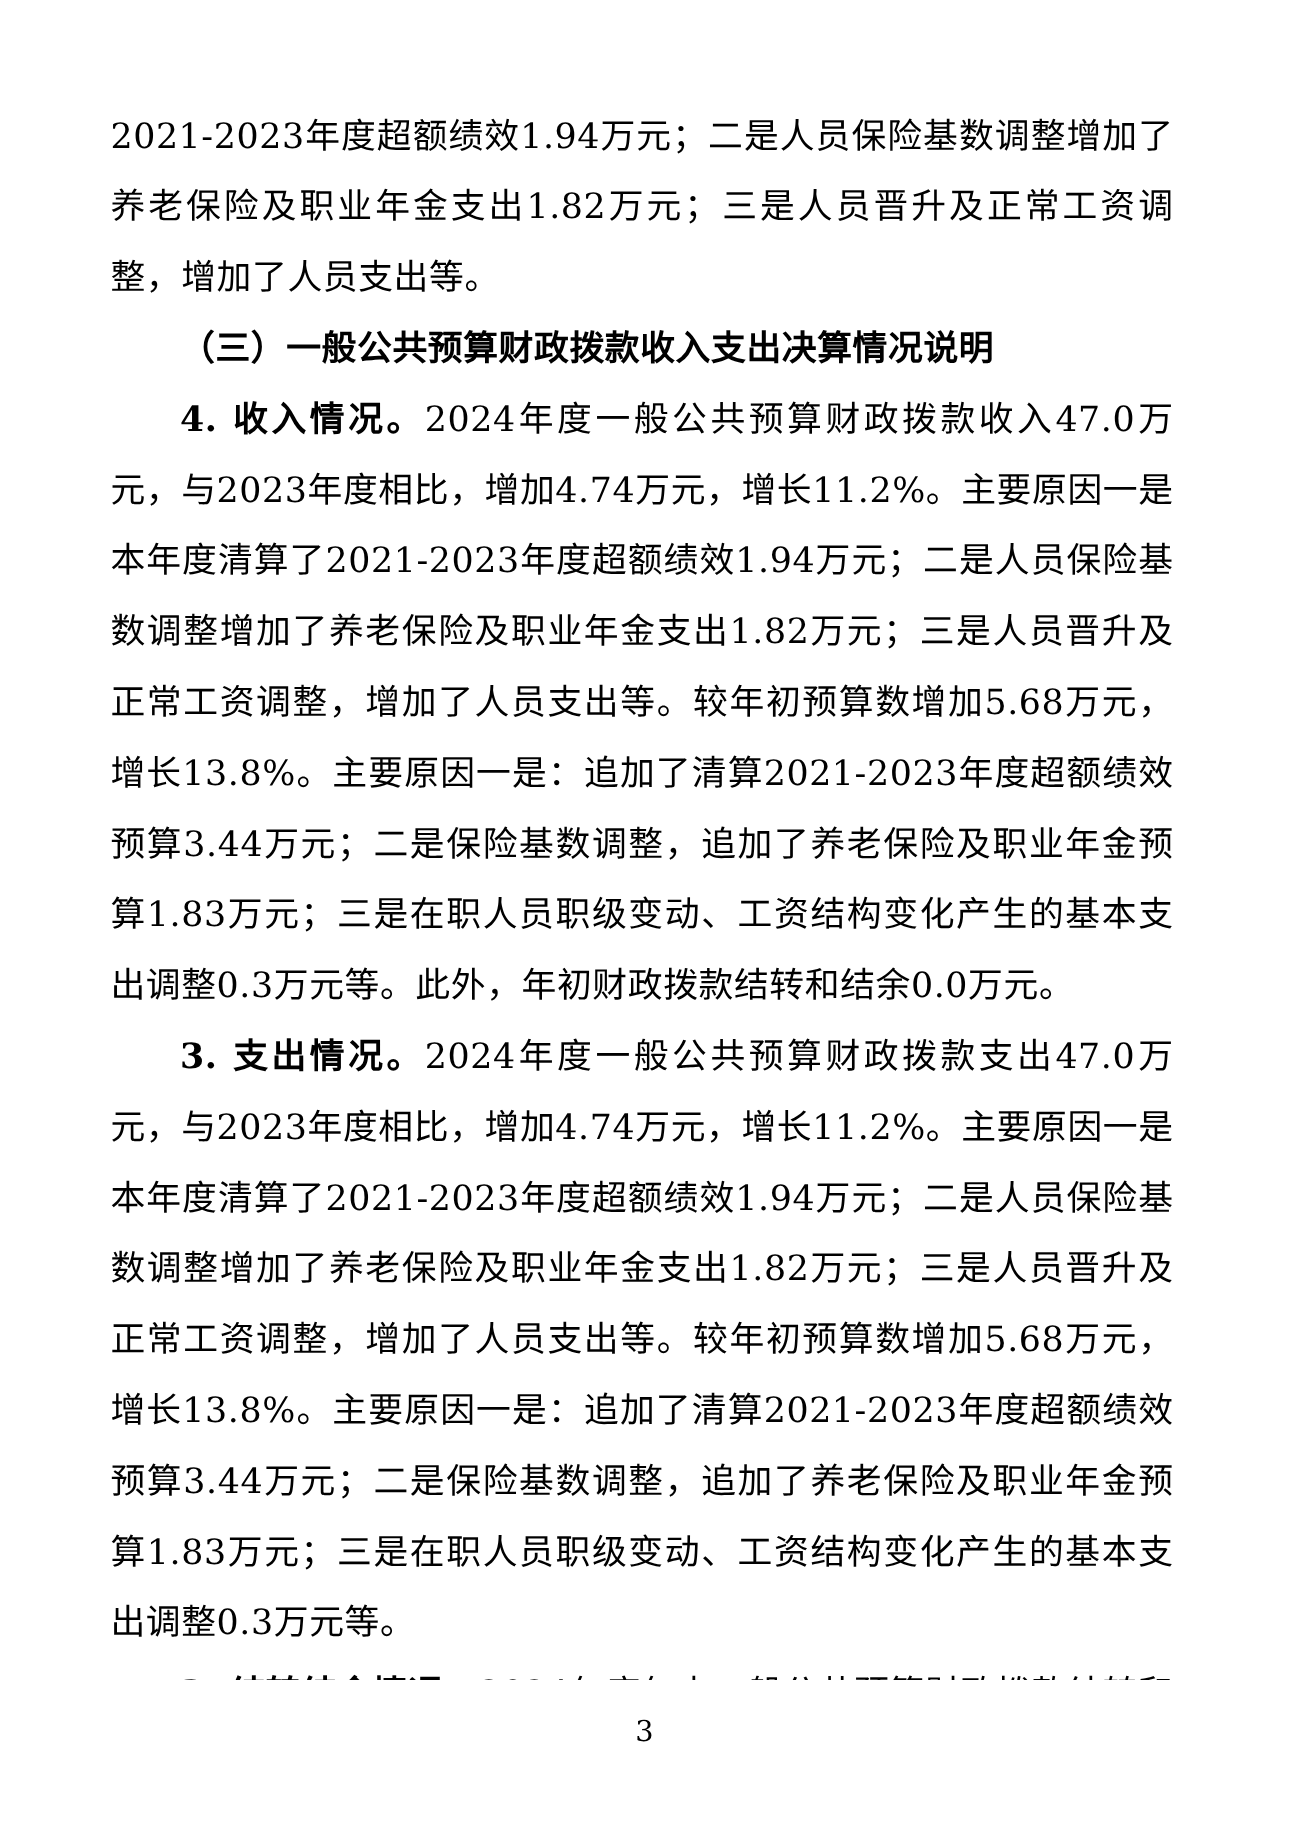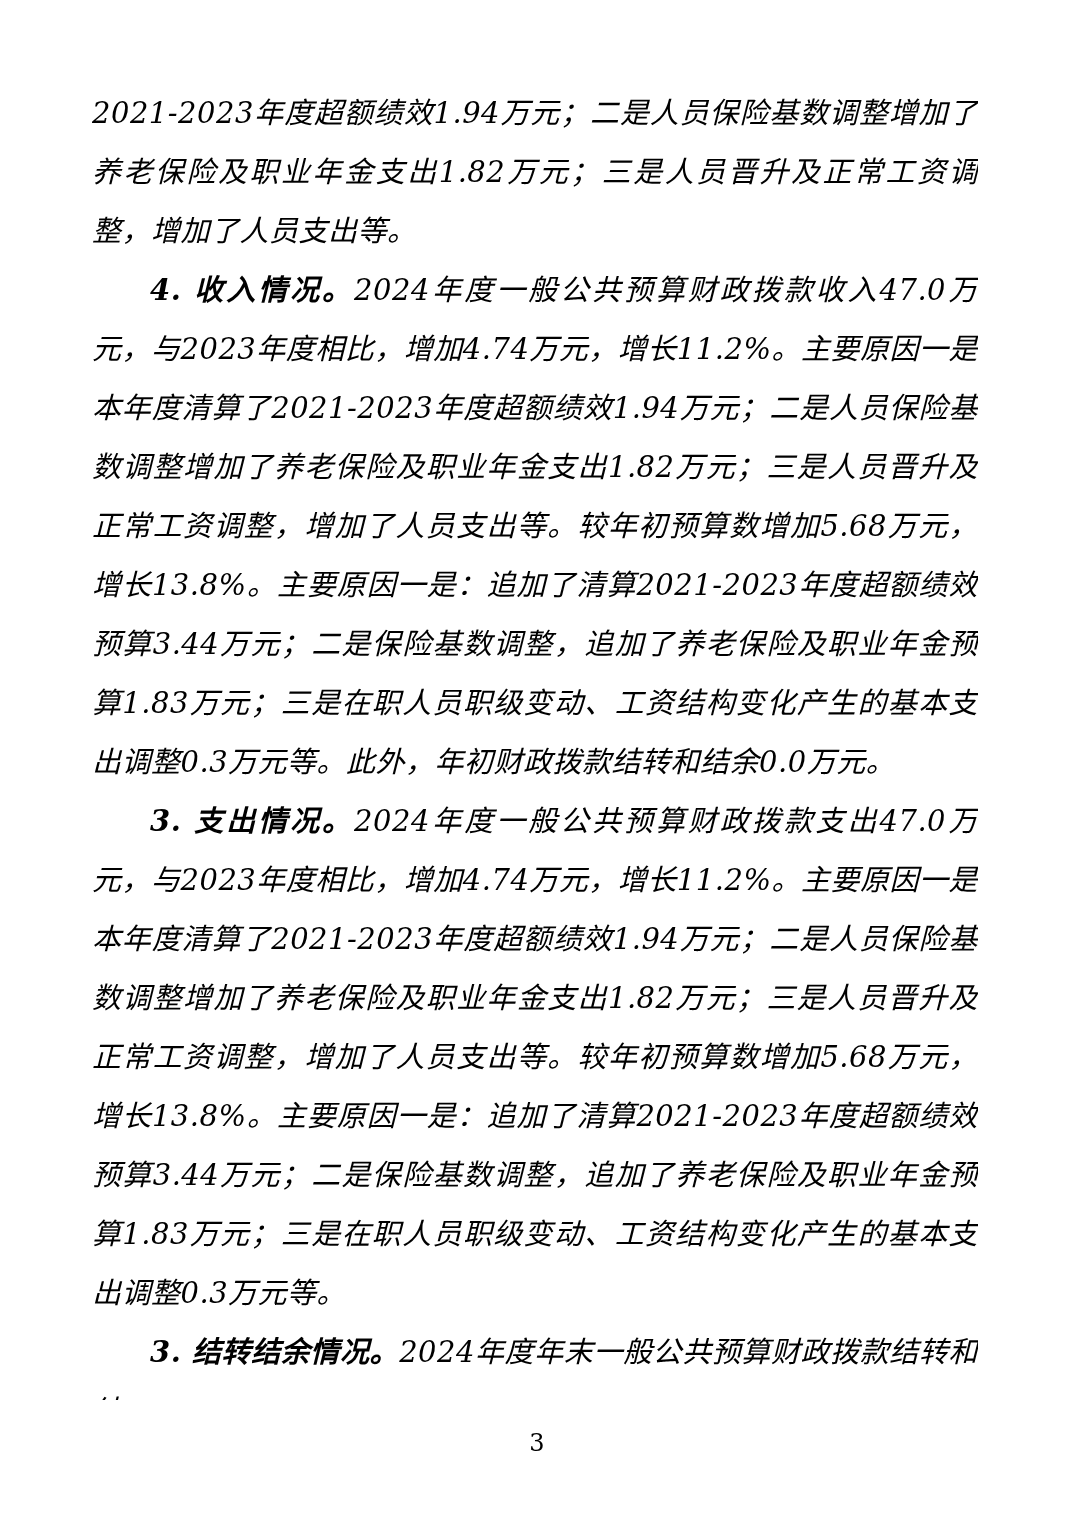--- a/index.html
+++ b/index.html
@@ -22,21 +22,20 @@
     left: 92px;
     top: 84px;
     width: 886px;
     height: 1316px;
     overflow: hidden;
     font-size: 29px;
     line-height: 59px;
     text-align: justify;
     text-justify: inter-ideograph;
     letter-spacing: 0.5px;
-    font-style: italic;
   }
   .para {
     margin: 0;
     padding: 0;
     text-indent: 2em;
   }
   .para.no-indent {
     text-indent: 0;
   }
   .heading {
@@ -62,20 +61,21 @@
 </style>
 </head>
 <body>
 
 <div class="page">
 
   <div class="content">
 
     <p class="para no-indent">2021-2023年度超额绩效1.94万元；二是人员保险基数调整增加了养老保险及职业年金支出1.82万元；三是人员晋升及正常工资调整，增加了人员支出等。</p>
 
+    <p class="para heading">（三）一般公共预算财政拨款收入支出决算情况说明</p>
 
     <p class="para"><span class="lead">4. 收入情况。</span><span>2024年度一般公共预算财政拨款收入47.0万元，与2023年度相比，增加4.74万元，增长11.2%。主要原因一是本年度清算了2021-2023年度超额绩效1.94万元；二是人员保险基数调整增加了养老保险及职业年金支出1.82万元；三是人员晋升及正常工资调整，增加了人员支出等。较年初预算数增加5.68万元，增长13.8%。主要原因一是：追加了清算2021-2023年度超额绩效预算3.44万元；二是保险基数调整，追加了养老保险及职业年金预算1.83万元；三是在职人员职级变动、工资结构变化产生的基本支出调整0.3万元等。此外，年初财政拨款结转和结余0.0万元。</span></p>
 
     <p class="para"><span class="lead">3. 支出情况。</span><span>2024年度一般公共预算财政拨款支出47.0万元，与2023年度相比，增加4.74万元，增长11.2%。主要原因一是本年度清算了2021-2023年度超额绩效1.94万元；二是人员保险基数调整增加了养老保险及职业年金支出1.82万元；三是人员晋升及正常工资调整，增加了人员支出等。较年初预算数增加5.68万元，增长13.8%。主要原因一是：追加了清算2021-2023年度超额绩效预算3.44万元；二是保险基数调整，追加了养老保险及职业年金预算1.83万元；三是在职人员职级变动、工资结构变化产生的基本支出调整0.3万元等。</span></p>
 
     <p class="para cutoff"><span class="lead">3. 结转结余情况。</span><span>2024年度年末一般公共预算财政拨款结转和结</span></p>
 
   </div>
 
   <div class="page-footer">3</div>

